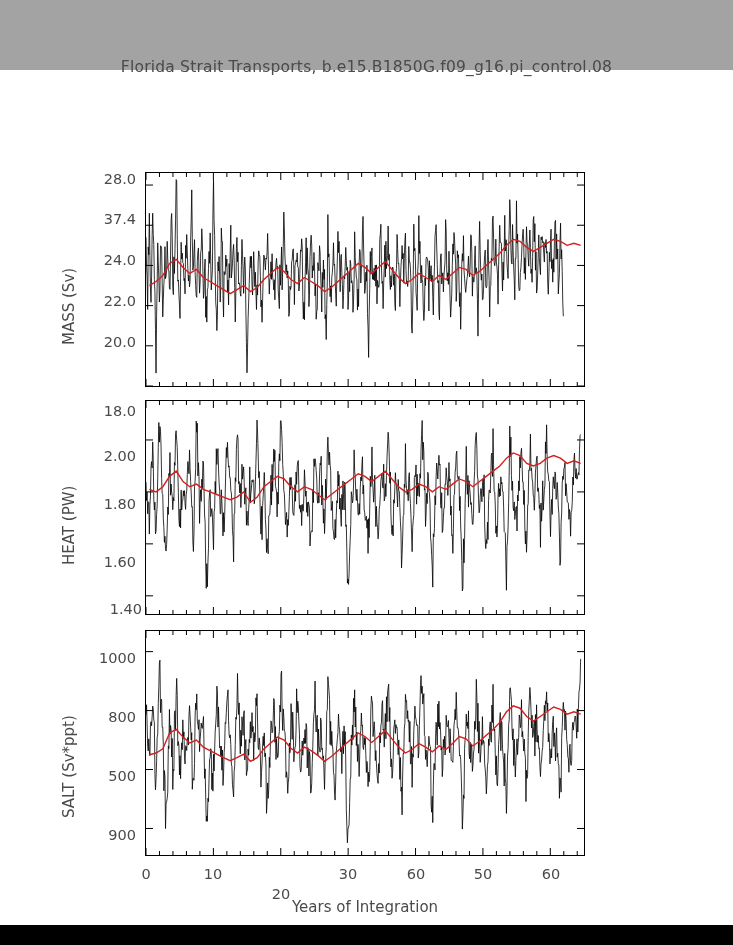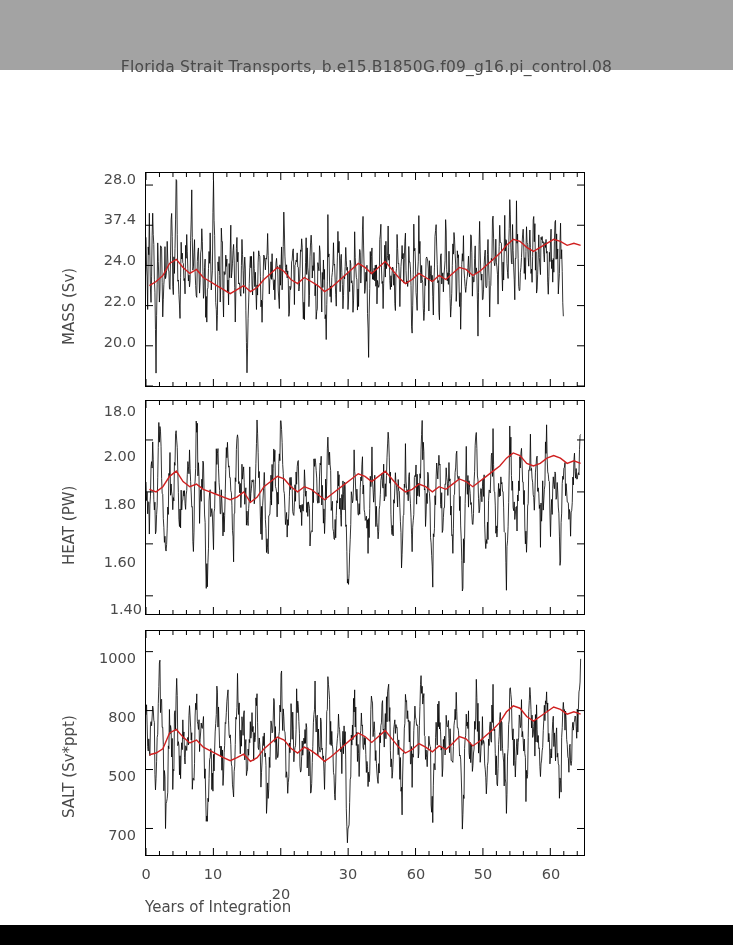--- a/index.html
+++ b/index.html
@@ -71,21 +71,21 @@
     text-align: center;
     color: #4a4a4a;
     font-size: 14.5px;
     font-family: "DejaVu Sans", sans-serif;
     white-space: nowrap;
   }
   #xlabel {
     position: absolute;
     left: 145px;
     width: 440px;
-    text-align: left;
+    text-align: center;
     color: #4a4a4a;
     font-size: 15px;
     font-family: "DejaVu Sans", sans-serif;
   }
 </style>
 </head>
 <body>
 
 <div id="page">
   <div id="canvas"></div>
@@ -347,21 +347,21 @@
         <line y1="20.63157894736841" y2="20.63157894736841" x1="0" x2="7" stroke="#000" stroke-width="1"></line>
         <line y1="20.63157894736841" y2="20.63157894736841" x1="438" x2="431" stroke="#000" stroke-width="1"></line>
         <path d="M0.00 83.81 L0.56 73.78 L1.12 93.09 L1.67 115.47 L2.23 119.91 L2.79 107.85 L3.35 120.15 L3.91 124.70 L4.46 93.79 L5.02 90.67 L5.58 94.77 L6.14 86.02 L6.70 75.06 L7.25 78.22 L7.81 89.12 L8.37 91.35 L8.93 143.50 L9.48 158.90 L10.04 147.64 L10.60 130.28 L11.16 106.51 L11.72 103.25 L12.27 72.64 L12.83 55.62 L13.39 32.04 L13.95 29.15 L14.51 81.64 L15.06 68.82 L15.62 68.17 L16.18 96.39 L16.74 96.21 L17.30 113.40 L17.85 159.79 L18.41 139.56 L18.97 145.81 L19.53 197.56 L20.09 172.59 L20.64 170.68 L21.20 167.47 L21.76 161.18 L22.32 114.85 L22.88 117.69 L23.43 78.45 L23.99 103.17 L24.55 94.50 L25.11 98.69 L25.66 126.01 L26.22 107.42 L26.78 158.50 L27.34 138.35 L27.90 139.64 L28.45 82.99 L29.01 79.73 L29.57 99.40 L30.13 64.17 L30.69 47.39 L31.24 64.53 L31.80 114.72 L32.36 110.67 L32.92 114.46 L33.48 143.82 L34.03 124.78 L34.59 147.64 L35.15 122.08 L35.71 111.74 L36.27 118.67 L36.82 88.85 L37.38 107.44 L37.94 100.95 L38.50 126.65 L39.06 133.01 L39.61 114.90 L40.17 115.39 L40.73 119.47 L41.29 108.11 L41.85 106.37 L42.40 114.02 L42.96 84.77 L43.52 74.64 L44.08 84.99 L44.63 96.10 L45.19 109.01 L45.75 101.69 L46.31 158.28 L46.87 147.38 L47.42 147.39 L47.98 149.31 L48.54 132.56 L49.10 85.01 L49.66 72.22 L50.21 78.75 L50.77 62.86 L51.33 90.32 L51.89 93.58 L52.45 98.46 L53.00 88.73 L53.56 120.58 L54.12 108.44 L54.68 101.00 L55.24 92.01 L55.79 96.62 L56.35 97.38 L56.91 92.04 L57.47 85.53 L58.03 115.98 L58.58 147.33 L59.14 137.83 L59.70 165.00 L60.26 190.33 L60.81 184.95 L61.37 190.33 L61.93 167.25 L62.49 170.63 L63.05 147.32 L63.60 128.30 L64.16 126.76 L64.72 117.67 L65.28 120.36 L65.84 158.56 L66.39 142.06 L66.95 160.17 L67.51 123.35 L68.07 139.98 L68.63 118.95 L69.18 100.95 L69.74 92.42 L70.30 83.35 L70.86 55.11 L71.42 61.12 L71.97 96.08 L72.53 75.97 L73.09 96.69 L73.65 116.72 L74.21 115.18 L74.76 125.83 L75.32 115.23 L75.88 139.24 L76.44 118.98 L76.99 154.47 L77.55 144.02 L78.11 121.81 L78.67 114.26 L79.23 91.50 L79.78 92.58 L80.34 81.30 L80.90 70.13 L81.46 64.10 L82.02 58.83 L82.57 89.83 L83.13 104.08 L83.69 106.84 L84.25 103.83 L84.81 113.70 L85.36 132.97 L85.92 135.62 L86.48 153.85 L87.04 159.30 L87.60 165.88 L88.15 140.36 L88.71 135.12 L89.27 113.54 L89.83 86.31 L90.39 88.19 L90.94 76.49 L91.50 42.44 L92.06 69.78 L92.62 83.49 L93.18 71.88 L93.73 105.05 L94.29 122.84 L94.85 99.20 L95.41 115.21 L95.96 85.74 L96.52 92.96 L97.08 104.36 L97.64 83.11 L98.20 79.74 L98.75 128.92 L99.31 114.10 L99.87 108.51 L100.43 144.57 L100.99 140.70 L101.54 138.87 L102.10 118.06 L102.66 124.25 L103.22 108.43 L103.78 111.69 L104.33 90.69 L104.89 107.20 L105.45 100.82 L106.01 81.61 L106.57 100.76 L107.12 95.44 L107.68 129.45 L108.24 101.66 L108.80 110.84 L109.36 106.56 L109.91 66.86 L110.47 74.66 L111.03 62.69 L111.59 91.82 L112.14 116.43 L112.70 118.60 L113.26 106.96 L113.82 113.33 L114.38 125.93 L114.93 156.12 L115.49 141.54 L116.05 131.10 L116.61 114.05 L117.17 105.37 L117.72 114.63 L118.28 101.95 L118.84 125.71 L119.40 122.14 L119.96 134.25 L120.51 182.37 L121.07 171.06 L121.63 151.92 L122.19 167.42 L122.75 157.86 L123.30 126.25 L123.86 136.55 L124.42 110.23 L124.98 89.90 L125.54 92.93 L126.09 101.82 L126.65 100.70 L127.21 88.12 L127.77 67.46 L128.32 70.13 L128.88 111.27 L129.44 95.60 L130.00 128.50 L130.56 107.72 L131.11 119.88 L131.67 126.65 L132.23 124.02 L132.79 104.55 L133.35 100.54 L133.90 74.17 L134.46 80.91 L135.02 42.96 L135.58 39.98 L136.14 81.78 L136.69 99.49 L137.25 77.89 L137.81 85.65 L138.37 100.15 L138.93 100.55 L139.48 109.43 L140.04 146.43 L140.60 140.77 L141.16 146.57 L141.72 162.32 L142.27 151.66 L142.83 145.78 L143.39 111.92 L143.95 121.76 L144.50 111.37 L145.06 72.63 L145.62 87.02 L146.18 108.30 L146.74 81.11 L147.29 98.91 L147.85 130.76 L148.41 121.22 L148.97 116.64 L149.53 114.81 L150.08 98.53 L150.64 57.78 L151.20 81.70 L151.76 70.10 L152.32 75.11 L152.87 90.39 L153.43 102.22 L153.99 135.17 L154.55 141.12 L155.11 139.58 L155.66 125.56 L156.22 109.95 L156.78 124.22 L157.34 114.76 L157.90 107.17 L158.45 112.57 L159.01 98.58 L159.57 112.40 L160.13 92.54 L160.69 96.50 L161.24 136.94 L161.80 116.64 L162.36 120.15 L162.92 145.01 L163.47 120.52 L164.03 125.07 L164.59 162.16 L165.15 161.06 L165.71 152.38 L166.26 131.51 L166.82 115.34 L167.38 91.75 L167.94 83.43 L168.50 78.25 L169.05 49.99 L169.61 87.25 L170.17 101.04 L170.73 86.75 L171.29 84.15 L171.84 124.20 L172.40 98.01 L172.96 115.30 L173.52 117.09 L174.08 121.13 L174.63 86.94 L175.19 90.32 L175.75 118.55 L176.31 117.21 L176.87 127.61 L177.42 124.93 L177.98 140.13 L178.54 158.42 L179.10 132.32 L179.65 130.08 L180.21 115.83 L180.77 80.48 L181.33 78.58 L181.89 45.65 L182.44 53.33 L183.00 59.79 L183.56 68.49 L184.12 113.48 L184.68 90.33 L185.23 114.57 L185.79 100.38 L186.35 113.73 L186.91 118.95 L187.47 141.67 L188.02 144.26 L188.58 163.58 L189.14 169.09 L189.70 150.06 L190.26 121.10 L190.81 114.84 L191.37 107.55 L191.93 101.73 L192.49 83.06 L193.05 95.43 L193.60 98.67 L194.16 110.50 L194.72 120.85 L195.28 116.09 L195.83 142.64 L196.39 114.24 L196.95 100.26 L197.51 122.74 L198.07 94.90 L198.62 114.06 L199.18 100.63 L199.74 128.91 L200.30 177.77 L200.86 195.64 L201.41 211.80 L201.97 197.98 L202.53 196.05 L203.09 193.88 L203.65 171.55 L204.20 148.74 L204.76 145.97 L205.32 104.08 L205.88 114.13 L206.44 93.99 L206.99 108.72 L207.55 67.35 L208.11 80.97 L208.67 58.84 L209.23 96.05 L209.78 76.00 L210.34 114.51 L210.90 101.15 L211.46 130.53 L212.02 113.37 L212.57 122.29 L213.13 145.53 L213.69 124.91 L214.25 103.44 L214.80 99.57 L215.36 81.97 L215.92 94.78 L216.48 93.92 L217.04 116.37 L217.59 118.54 L218.15 106.30 L218.71 113.57 L219.27 107.20 L219.83 123.56 L220.38 141.52 L220.94 130.39 L221.50 135.27 L222.06 155.56 L222.62 141.18 L223.17 150.82 L223.73 142.58 L224.29 112.90 L224.85 78.74 L225.41 65.10 L225.96 69.37 L226.52 72.07 L227.08 105.60 L227.64 98.02 L228.20 90.78 L228.75 101.37 L229.31 129.54 L229.87 119.54 L230.43 132.71 L230.98 142.10 L231.54 148.84 L232.10 152.40 L232.66 132.62 L233.22 142.06 L233.77 101.75 L234.33 111.79 L234.89 94.51 L235.45 91.88 L236.01 72.72 L236.56 69.64 L237.12 99.04 L237.68 98.08 L238.24 116.08 L238.80 96.53 L239.35 82.56 L239.91 107.77 L240.47 65.74 L241.03 90.84 L241.59 60.87 L242.14 56.82 L242.70 53.21 L243.26 90.39 L243.82 76.56 L244.38 119.38 L244.93 135.86 L245.49 127.90 L246.05 147.28 L246.61 141.13 L247.16 128.37 L247.72 98.21 L248.28 93.50 L248.84 88.83 L249.40 102.41 L249.95 93.58 L250.51 96.70 L251.07 96.17 L251.63 109.47 L252.19 123.71 L252.74 108.92 L253.30 125.75 L253.86 148.42 L254.42 126.53 L254.98 160.28 L255.53 156.18 L256.09 183.86 L256.65 145.00 L257.21 122.42 L257.77 122.94 L258.32 97.18 L258.88 92.27 L259.44 63.36 L260.00 70.65 L260.56 69.55 L261.11 87.66 L261.67 79.74 L262.23 90.55 L262.79 89.12 L263.34 111.00 L263.90 90.39 L264.46 132.94 L265.02 132.82 L265.58 115.48 L266.13 156.40 L266.69 122.85 L267.25 126.23 L267.81 99.67 L268.37 89.59 L268.92 75.08 L269.48 86.04 L270.04 88.34 L270.60 94.37 L271.16 93.73 L271.71 95.28 L272.27 126.98 L272.83 122.02 L273.39 94.47 L273.95 75.62 L274.50 53.61 L275.06 44.63 L275.62 62.39 L276.18 55.26 L276.74 73.07 L277.29 67.31 L277.85 62.57 L278.41 104.39 L278.97 105.36 L279.53 128.41 L280.08 118.96 L280.64 126.31 L281.20 135.68 L281.76 119.57 L282.31 119.24 L282.87 105.27 L283.43 112.04 L283.99 115.44 L284.55 115.93 L285.10 174.02 L285.66 181.27 L286.22 165.27 L286.78 191.60 L287.34 154.86 L287.89 132.52 L288.45 132.79 L289.01 138.92 L289.57 106.33 L290.13 91.28 L290.68 100.98 L291.24 114.13 L291.80 72.97 L292.36 95.73 L292.92 70.17 L293.47 98.03 L294.03 91.51 L294.59 100.90 L295.15 119.10 L295.71 116.22 L296.26 145.65 L296.82 137.09 L297.38 108.42 L297.94 116.82 L298.49 105.25 L299.05 124.01 L299.61 117.83 L300.17 84.26 L300.73 93.60 L301.28 95.86 L301.84 94.22 L302.40 89.47 L302.96 107.55 L303.52 121.68 L304.07 97.69 L304.63 110.05 L305.19 129.56 L305.75 129.77 L306.31 130.07 L306.86 131.35 L307.42 115.40 L307.98 94.75 L308.54 89.68 L309.10 78.26 L309.65 88.63 L310.21 61.28 L310.77 80.60 L311.33 96.76 L311.89 96.55 L312.44 99.73 L313.00 109.47 L313.56 124.97 L314.12 124.11 L314.67 128.14 L315.23 144.02 L315.79 165.00 L316.35 198.09 L316.91 183.58 L317.46 163.90 L318.02 167.51 L318.58 117.46 L319.14 107.68 L319.70 104.68 L320.25 83.11 L320.81 95.04 L321.37 91.11 L321.93 97.56 L322.49 79.84 L323.04 121.72 L323.60 127.81 L324.16 111.37 L324.72 131.64 L325.28 113.29 L325.83 116.56 L326.39 140.40 L326.95 134.37 L327.51 122.01 L328.07 118.11 L328.62 90.36 L329.18 98.33 L329.74 87.02 L330.30 48.32 L330.86 66.65 L331.41 100.44 L331.97 72.24 L332.53 122.13 L333.09 90.28 L333.64 111.98 L334.20 131.30 L334.76 122.96 L335.32 108.93 L335.88 114.27 L336.43 85.62 L336.99 112.60 L337.55 109.43 L338.11 111.77 L338.67 132.91 L339.22 138.20 L339.78 146.26 L340.34 162.85 L340.90 151.78 L341.46 134.29 L342.01 130.86 L342.57 108.13 L343.13 114.54 L343.69 96.01 L344.25 90.86 L344.80 108.66 L345.36 111.21 L345.92 74.03 L346.48 91.46 L347.04 53.30 L347.59 96.68 L348.15 99.91 L348.71 98.21 L349.27 122.36 L349.82 143.90 L350.38 124.85 L350.94 152.95 L351.50 154.89 L352.06 137.42 L352.61 113.49 L353.17 105.23 L353.73 88.56 L354.29 81.50 L354.85 119.77 L355.40 90.24 L355.96 91.63 L356.52 117.24 L357.08 124.64 L357.64 131.02 L358.19 154.96 L358.75 122.36 L359.31 147.94 L359.87 152.16 L360.43 182.40 L360.98 163.40 L361.54 125.08 L362.10 117.39 L362.66 93.42 L363.22 88.95 L363.77 58.02 L364.33 56.74 L364.89 63.35 L365.45 69.39 L366.00 97.15 L366.56 108.82 L367.12 97.79 L367.68 134.53 L368.24 108.19 L368.79 129.62 L369.35 146.01 L369.91 129.13 L370.47 115.10 L371.03 107.82 L371.58 123.73 L372.14 111.44 L372.70 106.30 L373.26 83.92 L373.82 87.01 L374.37 96.67 L374.93 94.09 L375.49 68.60 L376.05 105.93 L376.61 100.46 L377.16 109.18 L377.72 120.05 L378.28 108.07 L378.84 122.54 L379.40 126.36 L379.95 170.60 L380.51 139.35 L381.07 147.36 L381.63 143.33 L382.18 106.75 L382.74 80.40 L383.30 69.41 L383.86 56.47 L384.42 63.87 L384.97 78.57 L385.53 96.93 L386.09 84.13 L386.65 106.42 L387.21 103.87 L387.76 95.41 L388.32 89.33 L388.88 125.06 L389.44 83.55 L390.00 110.95 L390.55 73.80 L391.11 98.77 L391.67 111.35 L392.23 104.49 L392.79 117.48 L393.34 116.83 L393.90 135.61 L394.46 145.57 L395.02 132.90 L395.58 129.10 L396.13 119.87 L396.69 116.44 L397.25 99.57 L397.81 89.14 L398.37 74.26 L398.92 89.66 L399.48 69.84 L400.04 72.90 L400.60 60.85 L401.15 79.84 L401.71 71.94 L402.27 110.88 L402.83 102.34 L403.39 108.52 L403.94 132.90 L404.50 124.72 L405.06 117.92 L405.62 126.95 L406.18 102.21 L406.73 90.56 L407.29 85.23 L407.85 115.55 L408.41 101.91 L408.97 112.14 L409.52 129.89 L410.08 103.49 L410.64 96.85 L411.20 126.17 L411.76 122.25 L412.31 132.92 L412.87 134.02 L413.43 167.29 L413.99 146.92 L414.55 149.59 L415.10 161.13 L415.66 106.32 L416.22 96.56 L416.78 79.91 L417.33 71.38 L417.89 79.93 L418.45 78.57 L419.01 99.15 L419.57 80.04 L420.12 88.34 L420.68 108.53 L421.24 113.45 L421.80 125.87 L422.36 127.40 L422.91 141.27 L423.47 116.28 L424.03 113.22 L424.59 132.46 L425.15 134.42 L425.70 129.52 L426.26 97.49 L426.82 91.33 L427.38 99.14 L427.94 91.26 L428.49 90.24 L429.05 84.98 L429.61 85.97 L430.17 95.49 L430.73 107.28 L431.28 77.98 L431.84 101.05 L432.40 78.29 L432.96 60.92 L433.51 58.08 L434.07 51.06 L434.63 27.88 " fill="none" stroke="#000000" stroke-width="0.8"></path>
         <path d="M3.37 123.79 L10.11 122.02 L16.85 117.89 L23.58 101.98 L30.32 98.44 L37.06 106.11 L43.80 112.00 L50.54 109.05 L57.28 116.13 L64.02 119.66 L70.75 123.20 L77.49 126.74 L84.23 129.68 L90.97 126.74 L97.71 123.20 L104.45 130.27 L111.18 126.74 L117.92 117.89 L124.66 112.00 L131.40 106.11 L138.14 109.05 L144.88 117.31 L151.62 122.02 L158.35 116.13 L165.09 119.66 L171.83 124.38 L178.57 130.27 L185.31 125.56 L192.05 119.66 L198.78 113.77 L205.52 107.87 L212.26 101.98 L219.00 105.52 L225.74 111.41 L232.48 105.52 L239.22 99.62 L245.95 107.87 L252.69 116.13 L259.43 122.02 L266.17 118.48 L272.91 112.59 L279.65 116.13 L286.38 120.84 L293.12 114.95 L299.86 118.48 L306.60 112.59 L313.34 105.52 L320.08 107.87 L326.82 114.95 L333.55 110.23 L340.29 104.34 L347.03 98.44 L353.77 91.37 L360.51 80.76 L367.25 74.86 L373.98 77.22 L380.72 85.47 L387.46 90.19 L394.20 85.47 L400.94 80.76 L407.68 76.04 L414.42 78.40 L421.15 83.12 L427.89 80.76 L434.63 83.12 " fill="none" stroke="#d02020" stroke-width="1.4"></path>
       </svg>
   </div>
   <div class="ylabel" style="left:60px; top:818px;">SALT (Sv*ppt)</div>
   <div class="ytick" style="left:78px; top:650px; width:58px;text-align:right;">1000</div>
   <div class="ytick" style="left:78px; top:709px; width:58px;">800</div>
   <div class="ytick" style="left:78px; top:768px; width:58px;">500</div>
-  <div class="ytick" style="left:78px; top:827px; width:58px;">700</div>
+  <div class="ytick" style="left:78px; top:827px; width:58px;">900</div>
 
   <div class="xtick" style="left:126px; top:866px; width:40px;">0</div>
   <div class="xtick" style="left:193px; top:866px; width:40px;">10</div>
   <div class="xtick" style="left:261px; top:886px; width:40px;">20</div>
   <div class="xtick" style="left:328px; top:866px; width:40px;">30</div>
   <div class="xtick" style="left:396px; top:866px; width:40px;">60</div>
   <div class="xtick" style="left:463px; top:866px; width:40px;">50</div>
   <div class="xtick" style="left:531px; top:866px; width:40px;">60</div>
 
   <div id="xlabel" style="top:898px;">Years of Integration</div>

